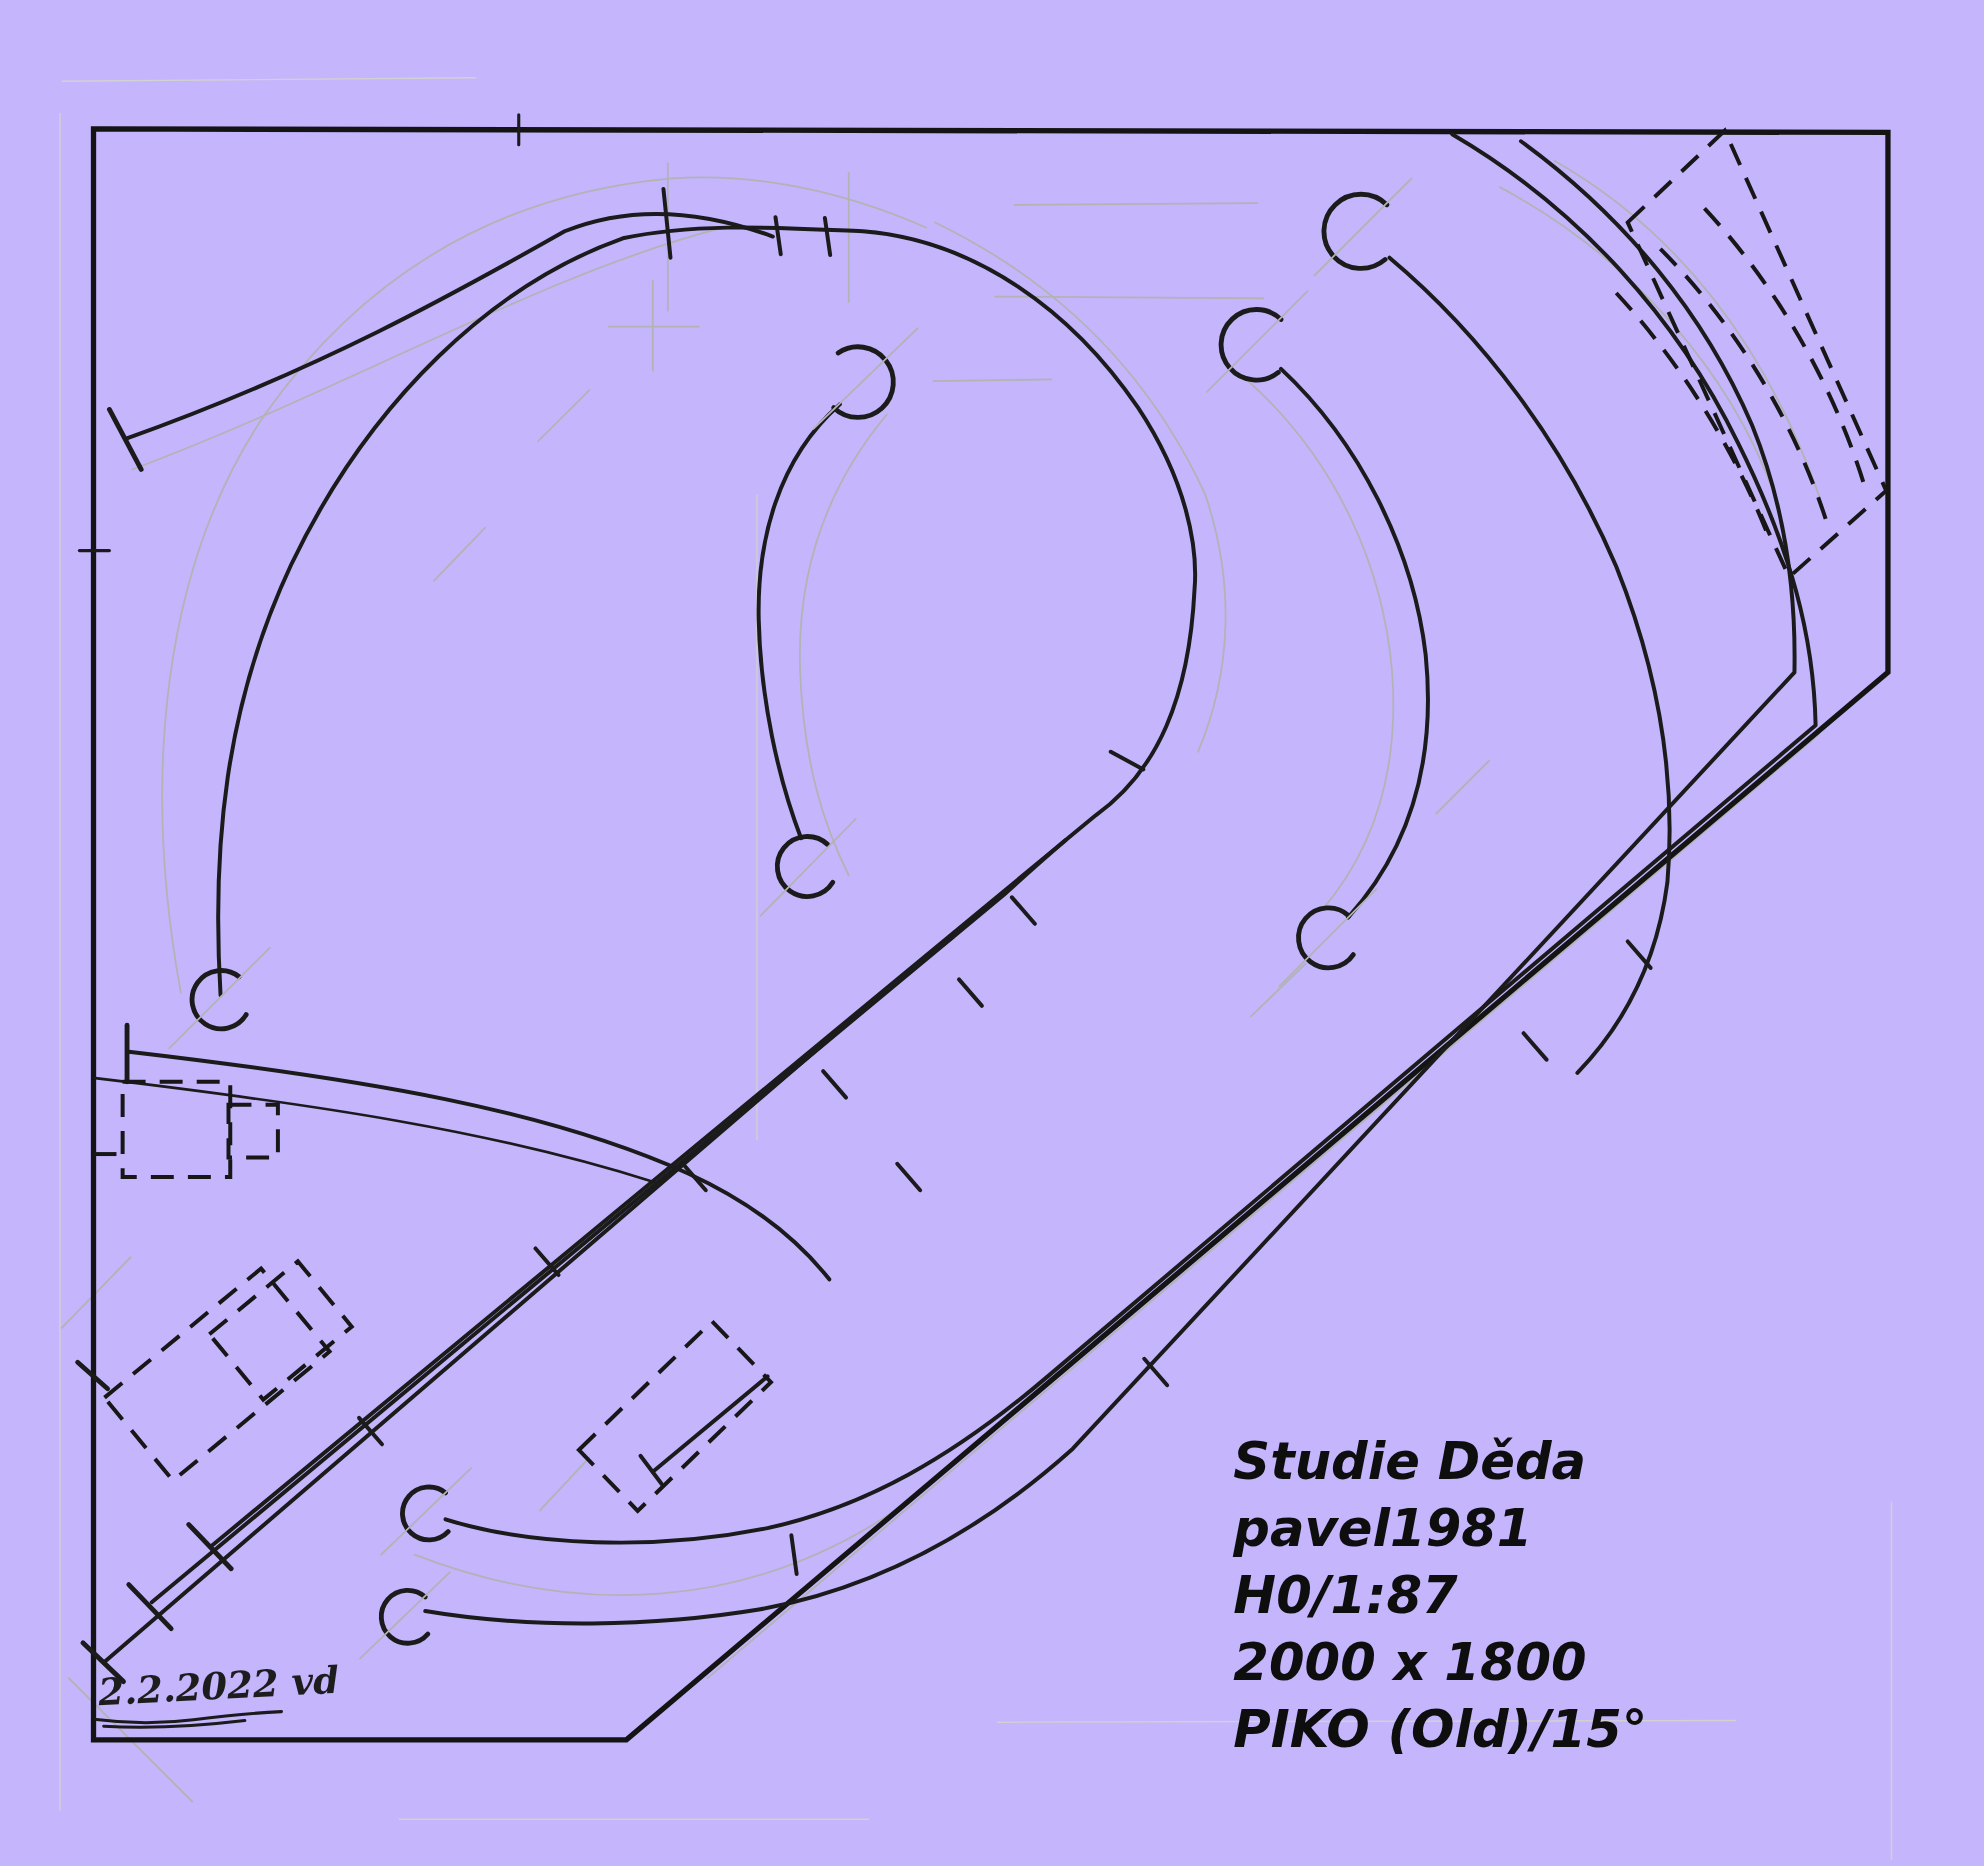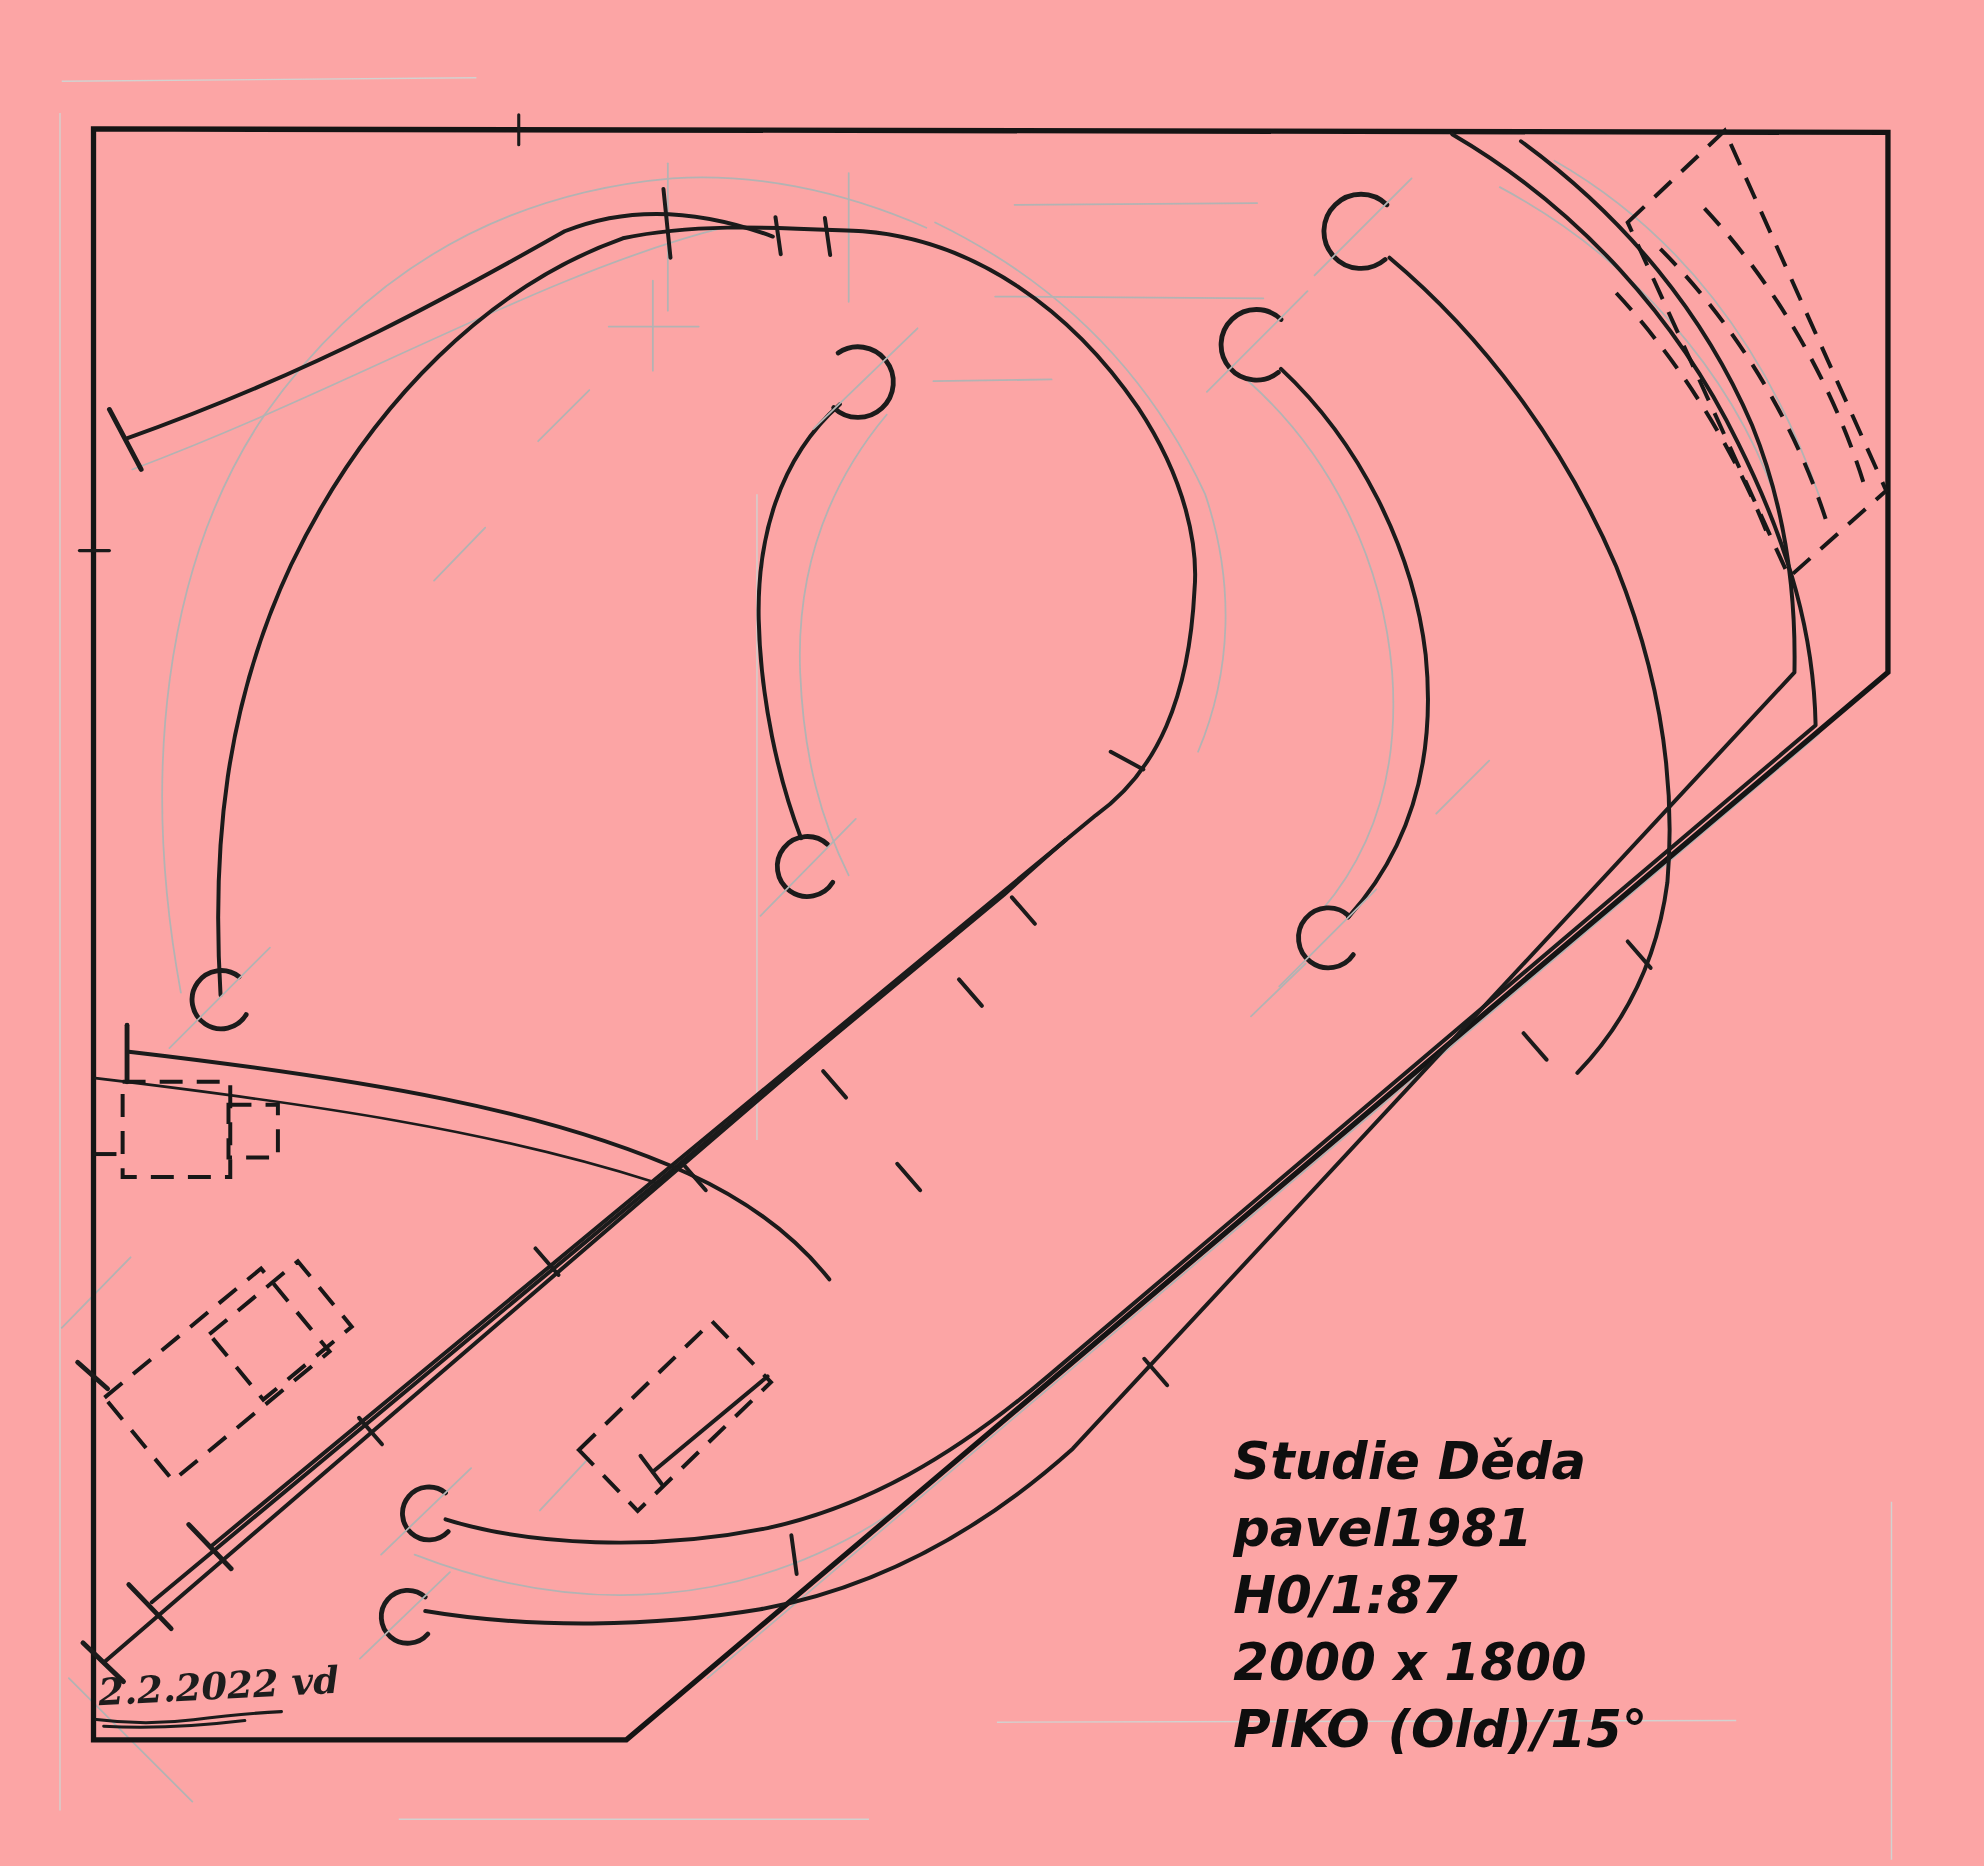--- a/index.html
+++ b/index.html
@@ -1,19 +1,19 @@
 <!DOCTYPE html>
 <html style="font-size:14px"><head>
 <meta charset="utf-8">
 <style>
   html,body{margin:0;padding:0;background:#ffffff;}
   .scan-page{
     position:relative;
     width:1985px;height:1867px;
-    background:#fca5a5;
+    background:#c4b5fd;
     overflow:hidden;
     font-family:"DejaVu Sans", sans-serif;
   }
   svg{display:block;width:1985px;height:1867px;}
   .ink{stroke:#1b1b1b;fill:none;stroke-linecap:round;stroke-linejoin:round;}
   .ink-thick{stroke:#141414;fill:none;stroke-width:6;stroke-linejoin:miter;}
   .pencil{stroke:#b3b3b3;fill:none;stroke-width:2;stroke-linecap:round;}
   .pencil-light{stroke:#d2d2d0;fill:none;stroke-width:1.6;}
   .dashed{stroke:#171717;fill:none;stroke-width:4.5;stroke-dasharray:26 16;stroke-linecap:butt;}
   .title-line{

